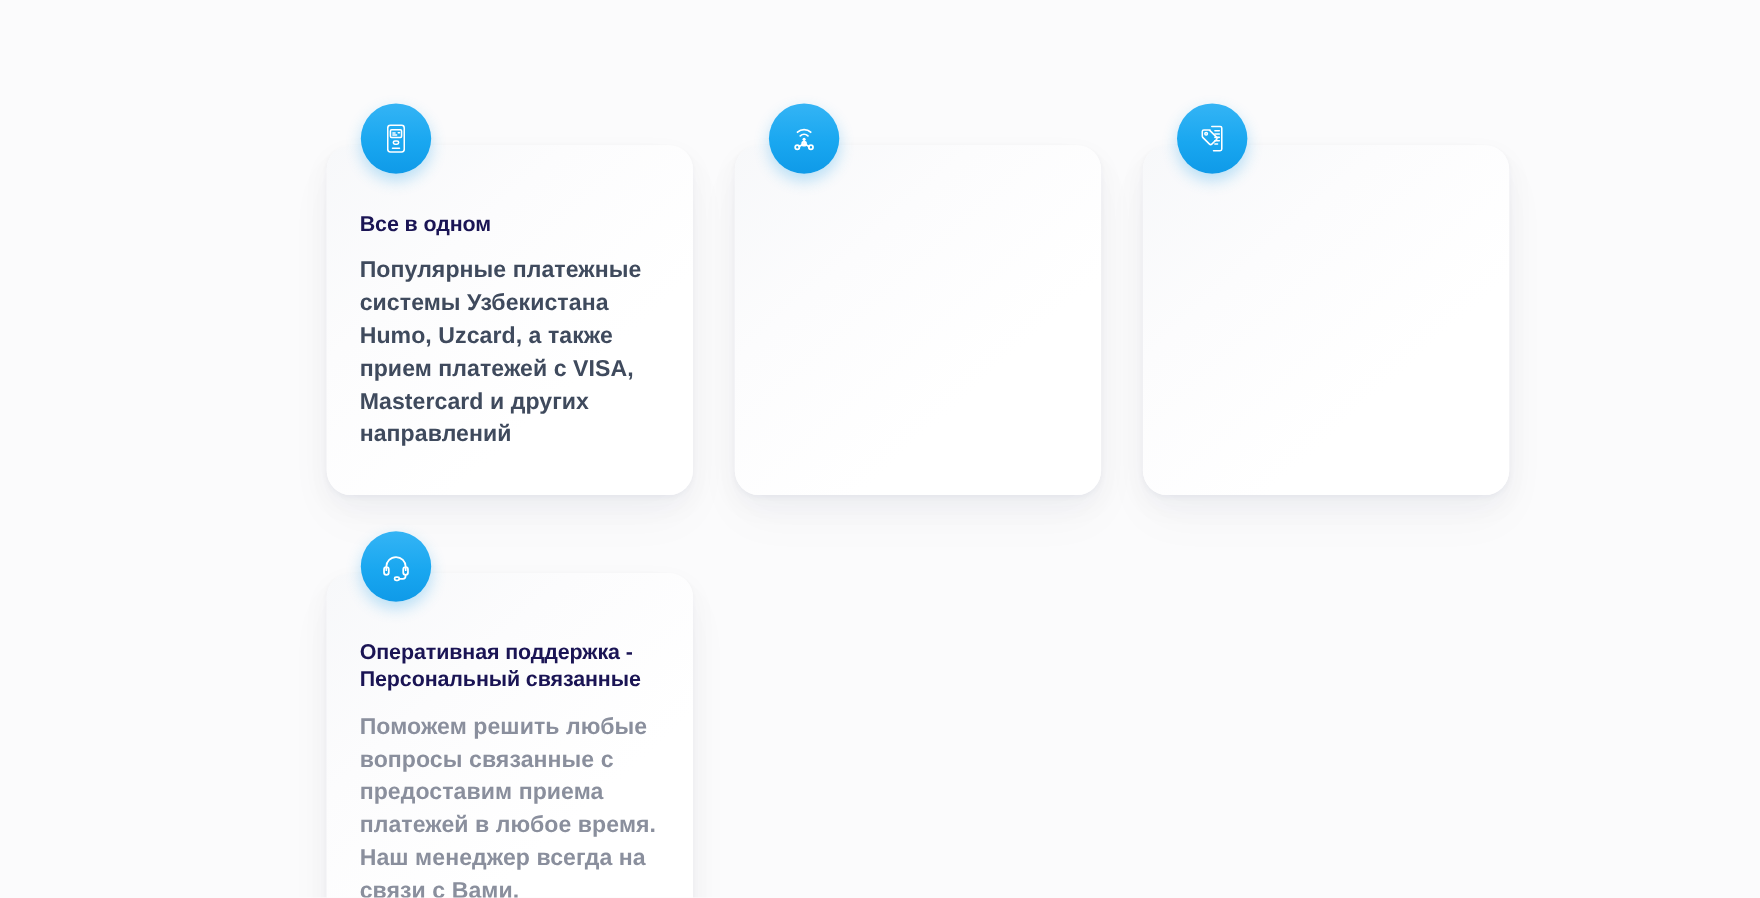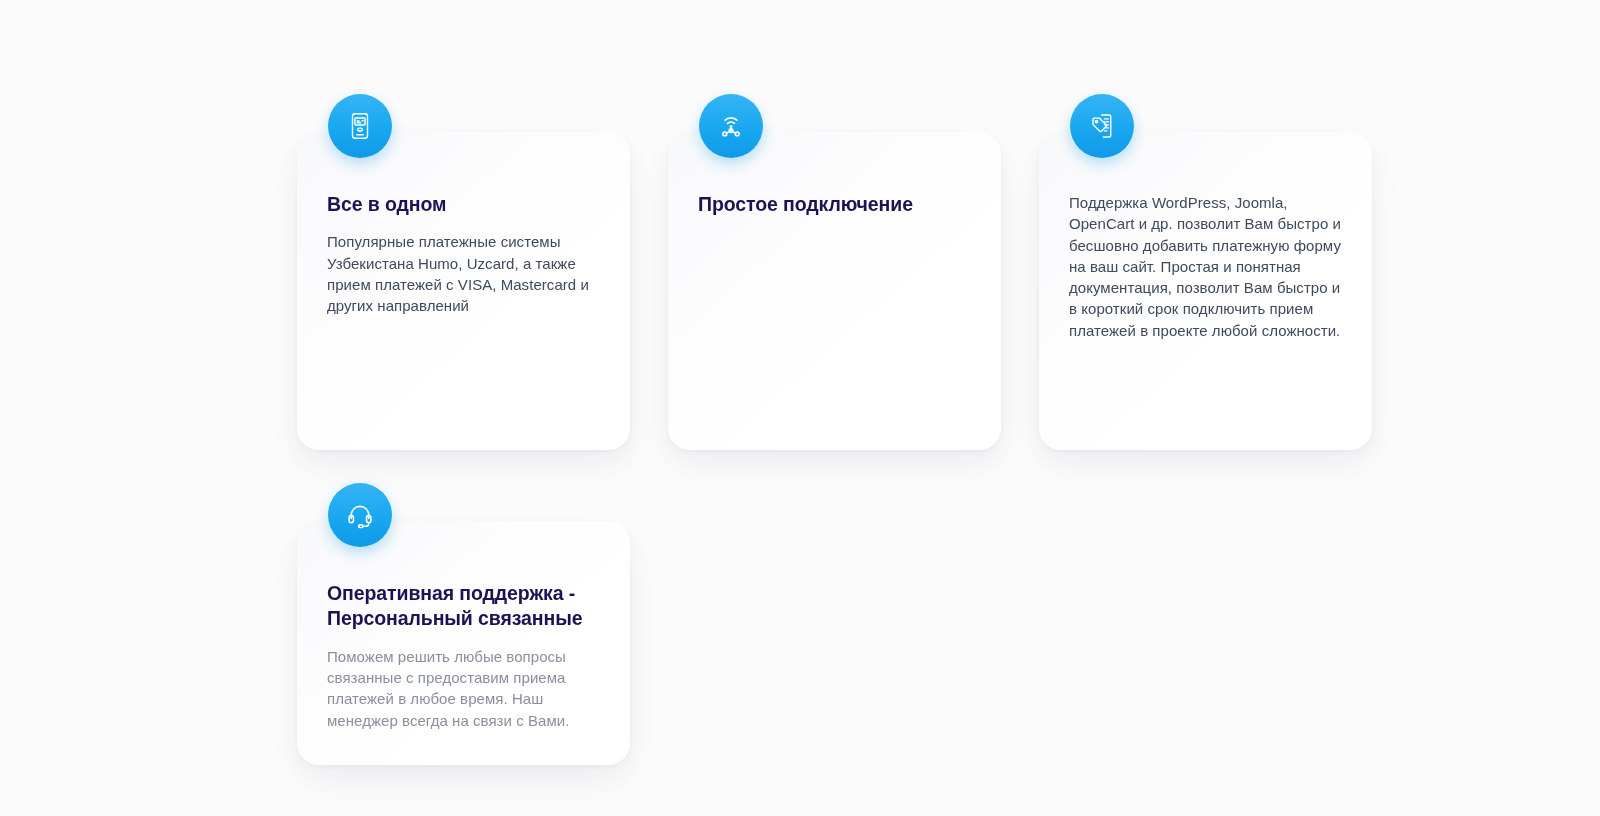--- a/index.html
+++ b/index.html
@@ -76,24 +76,25 @@
     font-size: 19.5px;
     font-weight: 700;
     line-height: 1.30;
     letter-spacing: -0.1px;
     color: #1a1454;
     margin-bottom: 14px;
     white-space: pre-line;
   }
 
   .card-body {
-    font-size: 15px;
+    font-size: 21px;
     line-height: 1.42;
     letter-spacing: 0.05px;
     white-space: pre-line;
+    font-weight: bold;
   }
   .card-body.dark  { color: #3f4a5d; }
   .card-body.light { color: #8a8f9d; }
 </style>
 </head>
 <body>
 
 <div class="page">
   <div class="grid">
 
@@ -116,33 +117,31 @@
         <svg viewBox="0 0 32 32" fill="none" stroke="#ffffff" stroke-width="1.7" stroke-linecap="round" stroke-linejoin="round">
           <path d="M9.6 9.8a9.4 9.4 0 0 1 12.8 0"></path>
           <path d="M12.3 13.3a5.6 5.6 0 0 1 7.4 0"></path>
           <circle cx="16" cy="16.6" r="1.5" fill="#ffffff" stroke="none"></circle>
           <path d="M16 18.1v2.6M16 20.7l-5 3.1M16 20.7l5 3.1"></path>
           <circle cx="9.4" cy="24.4" r="2.05"></circle>
           <circle cx="22.6" cy="24.4" r="2.05"></circle>
           <circle cx="16" cy="20.9" r="1.9"></circle>
         </svg>
       </div>
-      <div class="card-title">Простое подключение</div>
     </div>
 
     <div class="card row1 tall">
       <div class="icon-bubble">
         <svg viewBox="0 0 32 32" fill="none" stroke="#ffffff" stroke-width="1.5" stroke-linecap="round" stroke-linejoin="round">
           <path d="M15.6 4.2h8.1c.9 0 1.6.7 1.6 1.6v20.4c0 .9-.7 1.6-1.6 1.6h-6.4"></path>
           <path d="M18.6 8.4h4.3M18.6 11.6h4.3M18.6 14.8h4.3M18.6 18h4.3M18.6 21.2h2.6"></path>
           <path d="M13.9 7.6h-6c-.8 0-1.5.7-1.5 1.5v4.6c0 .4.2.8.4 1.1l6.6 6.6c.6.6 1.6.6 2.2 0l4.6-4.6c.6-.6.6-1.6 0-2.2L13.6 8a1.6 1.6 0 0 0-1.1-.4z"></path>
           <circle cx="10.1" cy="11.3" r="1.25"></circle>
         </svg>
       </div>
-      <div class="card-body dark">Поддержка WordPress, Joomla, OpenCart и др. позволит Вам быстро и бесшовно добавить платежную форму на ваш сайт. Простая и понятная документация, позволит Вам быстро и в короткий срок подключить прием платежей в проекте любой сложности.</div>
     </div>
 
 
 
     <div class="card row2">
       <div class="icon-bubble">
         <svg viewBox="0 0 32 32" fill="none" stroke="#ffffff" stroke-width="1.7" stroke-linecap="round" stroke-linejoin="round">
           <path d="M6.6 19.6v-3.4a9.4 9.4 0 0 1 18.8 0v3.4"></path>
           <rect x="4.4" y="16.6" width="4.6" height="7.6" rx="2.3"></rect>
           <rect x="23" y="16.6" width="4.6" height="7.6" rx="2.3"></rect>

